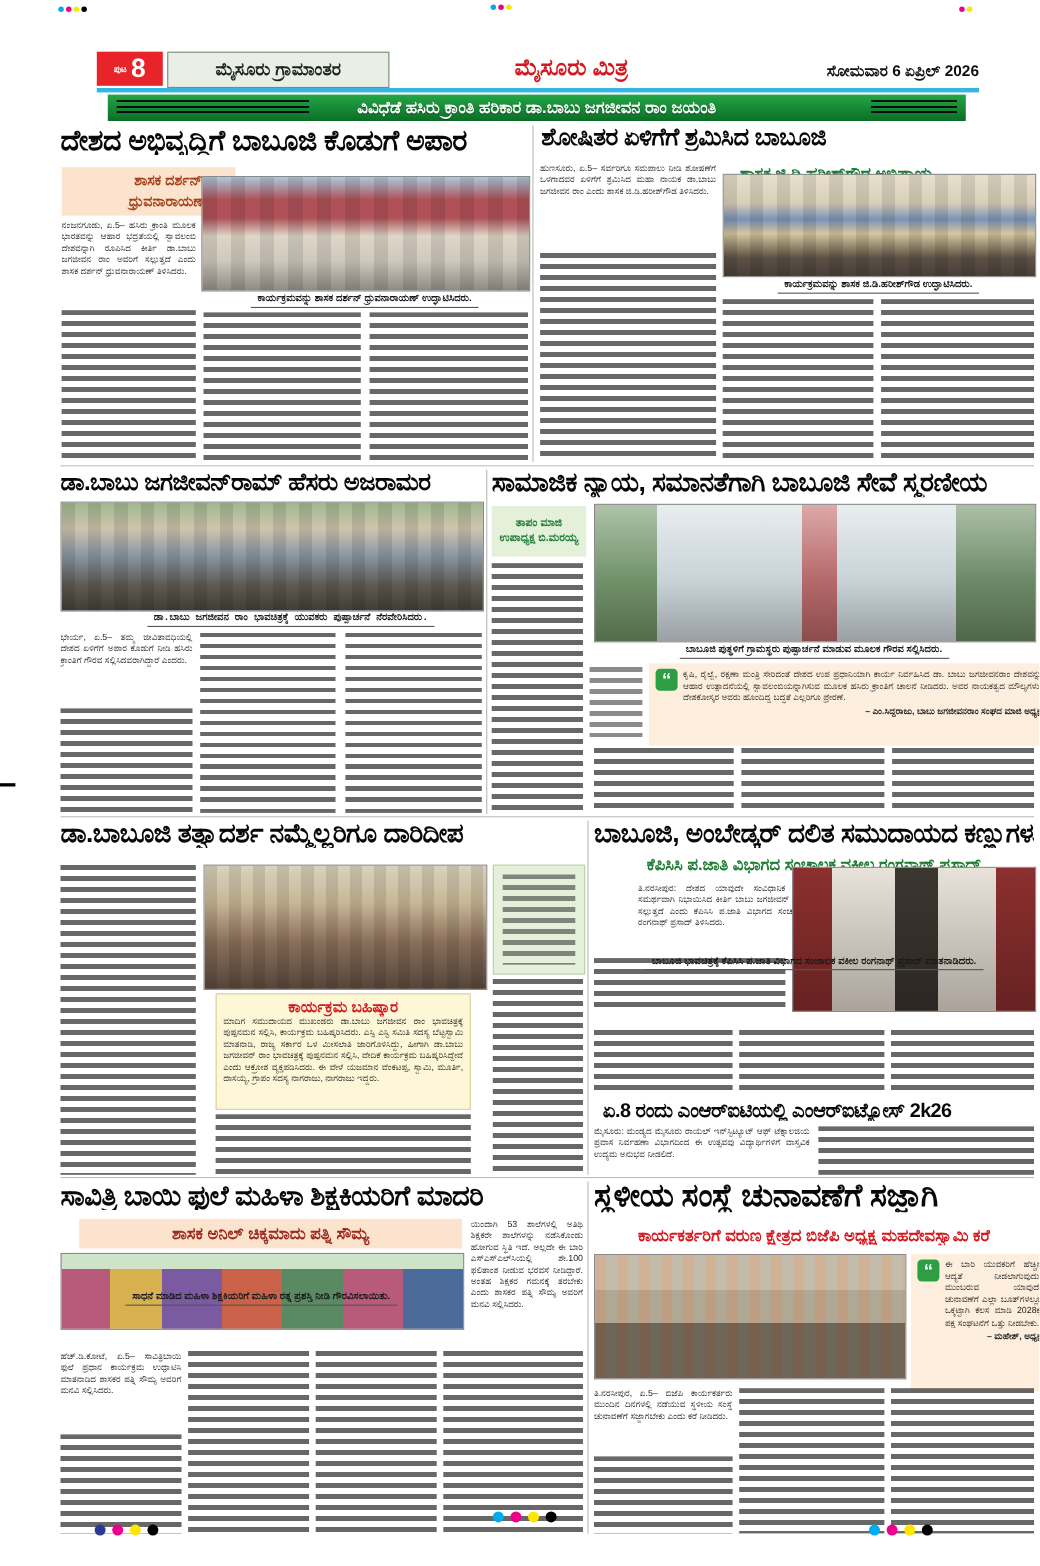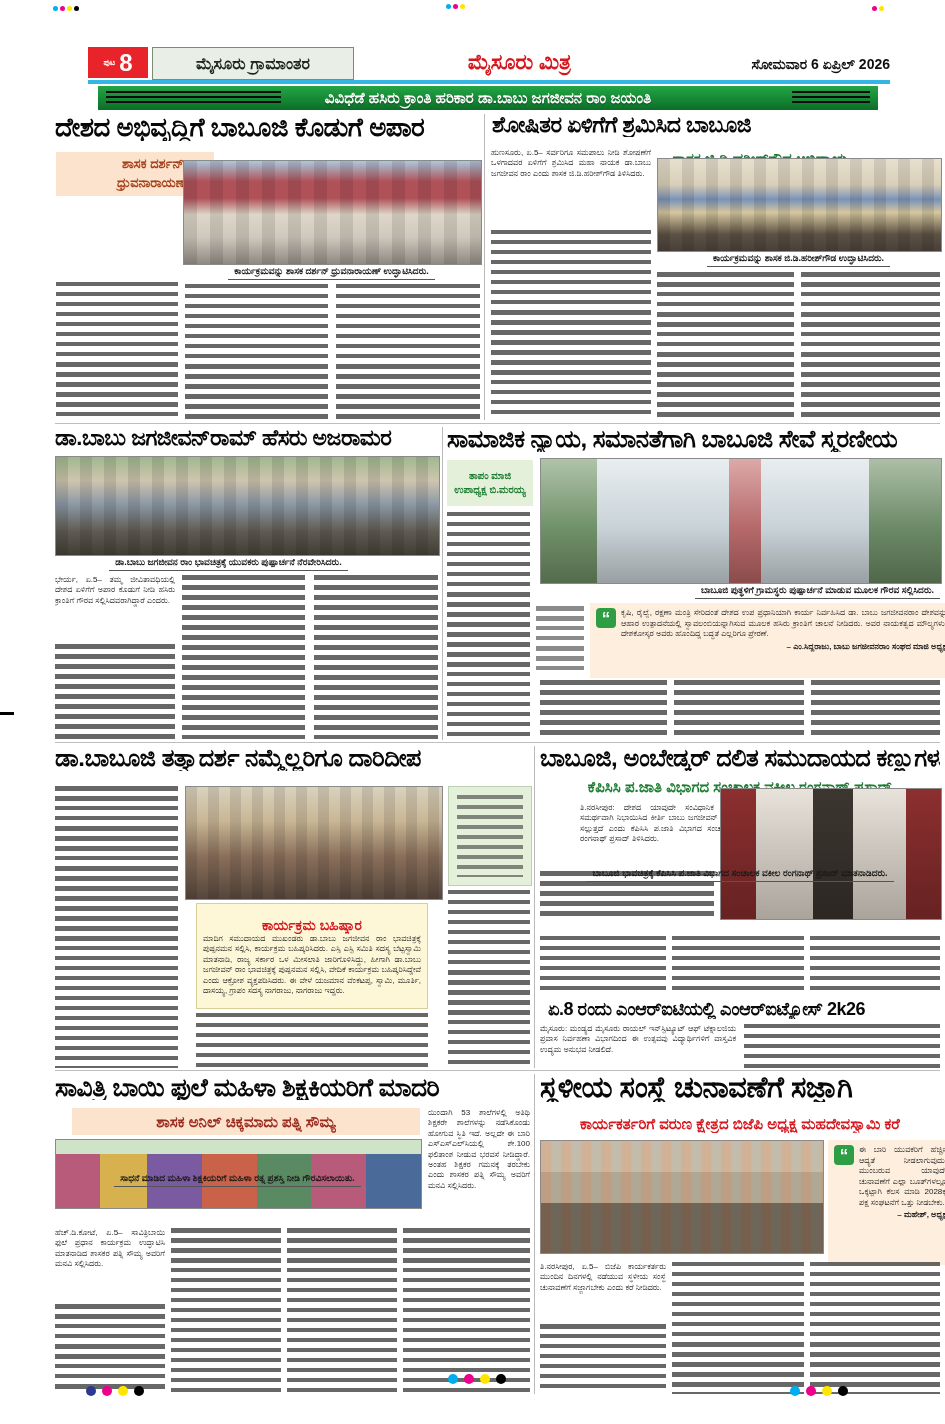--- a/index.html
+++ b/index.html
@@ -72,20 +72,21 @@
 
   <div class="hl s" style="left:55px;top:114px;width:428px;font-size:26px;">ದೇಶದ ಅಭಿವೃದ್ಧಿಗೆ ಬಾಬೂಜಿ ಕೊಡುಗೆ ಅಪಾರ</div>
   <div class="hl s" style="left:492px;top:114px;width:448px;font-size:22px;">ಶೋಷಿತರ ಏಳಿಗೆಗೆ ಶ್ರಮಿಸಿದ ಬಾಬೂಜಿ</div>
   <div class="subgreen s" style="left:640px;top:150px;width:240px;">ಶಾಸಕ ಜಿ.ಡಿ.ಹರೀಶ್‌ಗೌಡ ಅಭಿಪ್ರಾಯ</div>
   <div class="vr s" style="left:484px;top:114px;height:306px;"></div>
 
   <div class="bylinebox s" style="left:56px;top:152px;width:122px;height:44px;padding-left:36px;">
     <span class="bl">ಶಾಸಕ ದರ್ಶನ್</span>
     <span class="bl">ಧ್ರುವನಾರಾಯಣ್</span>
   </div>
+  <div class="lead s" style="left:56px;top:200px;width:122px;height:78px;">ನಂಜನಗೂಡು, ಏ.5– ಹಸಿರು ಕ್ರಾಂತಿ ಮೂಲಕ ಭಾರತವನ್ನು ಆಹಾರ ಭದ್ರತೆಯಲ್ಲಿ ಸ್ವಾವಲಂಬಿ ದೇಶವನ್ನಾಗಿ ರೂಪಿಸಿದ ಕೀರ್ತಿ ಡಾ.ಬಾಬು ಜಗಜೀವನ ರಾಂ ಅವರಿಗೆ ಸಲ್ಲುತ್ತದೆ ಎಂದು ಶಾಸಕ ದರ್ಶನ್ ಧ್ರುವನಾರಾಯಣ್ ತಿಳಿಸಿದರು.</div>
   <div class="ft s" style="left:56px;top:282px;width:122px;height:138px;"></div>
 
   <div class="photo s" style="left:183px;top:160px;width:297px;height:103px;background:linear-gradient(180deg,#aac9dd 0%,#b05158 20%,#b05158 36%,#ded6c8 52%,#cfc9bd 74%,#8e8a82 100%),repeating-linear-gradient(90deg,rgba(0,0,0,.10) 0 13px,rgba(255,255,255,.08) 13px 26px);background-blend-mode:multiply;"></div>
   <div class="capwrap s" style="left:183px;top:266px;width:297px;">
     <span class="cap">ಕಾರ್ಯಕ್ರಮವನ್ನು ಶಾಸಕ ದರ್ಶನ್ ಧ್ರುವನಾರಾಯಣ್ ಉದ್ಘಾಟಿಸಿದರು.</span>
   </div>
   <div class="ft s" style="left:185px;top:284px;width:143px;height:136px;"></div>
   <div class="ft s" style="left:336px;top:284px;width:144px;height:136px;"></div>
 
   <div class="lead s" style="left:491px;top:148px;width:160px;height:76px;">ಹುಣಸೂರು, ಏ.5– ಸರ್ವರಿಗೂ ಸಮಪಾಲು ನೀಡಿ ಶೋಷಣೆಗೆ ಒಳಗಾದವರ ಏಳಿಗೆಗೆ ಶ್ರಮಿಸಿದ ಮಹಾ ನಾಯಕ ಡಾ.ಬಾಬು ಜಗಜೀವನ ರಾಂ ಎಂದು ಶಾಸಕ ಜಿ.ಡಿ.ಹರೀಶ್‌ಗೌಡ ತಿಳಿಸಿದರು.</div>
@@ -98,36 +99,36 @@
   <div class="ft s" style="left:657px;top:272px;width:137px;height:148px;"></div>
   <div class="ft s" style="left:801px;top:272px;width:139px;height:148px;"></div>
 
   <div class="hrule s" style="left:55px;top:423px;width:885px;"></div>
 
   <div class="hl s" style="left:55px;top:427px;width:383px;font-size:22px;">ಡಾ.ಬಾಬು ಜಗಜೀವನ್‌ರಾಮ್ ಹೆಸರು ಅಜರಾಮರ</div>
   <div class="hl s" style="left:447px;top:427px;width:493px;font-size:24px;">ಸಾಮಾಜಿಕ ನ್ಯಾಯ, ಸಮಾನತೆಗಾಗಿ ಬಾಬೂಜಿ ಸೇವೆ ಸ್ಮರಣೀಯ</div>
   <div class="vr s" style="left:442px;top:427px;height:313px;"></div>
 
   <div class="photo s" style="left:55px;top:456px;width:383px;height:98px;background:linear-gradient(180deg,#9fb98f 0%,#cfc5ae 24%,#8d99a6 48%,#5f5b52 76%,#403d36 100%),repeating-linear-gradient(90deg,rgba(0,0,0,.10) 0 12px,rgba(255,255,255,.07) 12px 24px);background-blend-mode:multiply;"></div>
-  <div class="capwrap s" style="left:37px;top:557px;width:383px;">
+  <div class="capwrap s" style="left:73px;top:557px;width:383px;font-family:Liberation Mono, monospace;">
     <span class="cap">ಡಾ.ಬಾಬು ಜಗಜೀವನ ರಾಂ ಭಾವಚಿತ್ರಕ್ಕೆ ಯುವಕರು ಪುಷ್ಪಾರ್ಚನೆ ನೆರವೇರಿಸಿದರು.</span>
   </div>
   <div class="lead s" style="left:55px;top:575px;width:120px;height:64px;">ಭೇರ್ಯ, ಏ.5– ತಮ್ಮ ಜೀವಿತಾವಧಿಯಲ್ಲಿ ದೇಶದ ಏಳಿಗೆಗೆ ಅಪಾರ ಕೊಡುಗೆ ನೀಡಿ ಹಸಿರು ಕ್ರಾಂತಿಗೆ ಗೌರವ ಸಲ್ಲಿಸಿದವರಾಗಿದ್ದಾರೆ ಎಂದರು.</div>
   <div class="ft s" style="left:55px;top:644px;width:120px;height:95px;"></div>
   <div class="ft s" style="left:182px;top:575px;width:123px;height:164px;"></div>
   <div class="ft s" style="left:314px;top:575px;width:124px;height:164px;"></div>
 
   <div class="bylinebox green s" style="left:447px;top:460px;width:86px;height:46px;">
     <span class="bl">ತಾಪಂ ಮಾಜಿ</span>
     <span class="bl">ಉಪಾಧ್ಯಕ್ಷ ಬಿ.ಮರಯ್ಯ</span>
   </div>
   <div class="ft s" style="left:447px;top:512px;width:83px;height:227px;"></div>
 
   <div class="photo s" style="left:540px;top:458px;width:400px;height:124px;background:linear-gradient(180deg,rgba(255,255,255,.55) 0%,rgba(190,200,205,.3) 55%,rgba(90,90,90,.45) 100%),linear-gradient(90deg,#4e7a3f 0 14%,#cdd8dd 14% 47%,#b34040 47% 55%,#cdd8dd 55% 82%,#49703c 82% 100%);"></div>
-  <div class="capwrap s" style="left:540px;top:585px;width:400px;justify-content:flex-end;">
+  <div class="capwrap s" style="left:540px;top:585px;width:400px;">
     <span class="cap">ಬಾಬೂಜಿ ಪುತ್ಥಳಿಗೆ ಗ್ರಾಮಸ್ಥರು ಪುಷ್ಪಾರ್ಚನೆ ಮಾಡುವ ಮೂಲಕ ಗೌರವ ಸಲ್ಲಿಸಿದರು.</span>
   </div>
   <div class="ft lt s" style="left:536px;top:606px;width:48px;height:64px;"></div>
 
   <div class="qbox s" style="left:590px;top:603px;width:350px;height:66px;">
     <div class="qicon">“</div>
     <div class="qtext" style="margin-left:24px;">ಕೃಷಿ, ರೈಲ್ವೆ, ರಕ್ಷಣಾ ಮಂತ್ರಿ ಸೇರಿದಂತೆ ದೇಶದ ಉಪ ಪ್ರಧಾನಿಯಾಗಿ ಕಾರ್ಯ ನಿರ್ವಹಿಸಿದ ಡಾ. ಬಾಬು ಜಗಜೀವನರಾಂ ದೇಶವನ್ನು ಆಹಾರ ಉತ್ಪಾದನೆಯಲ್ಲಿ ಸ್ವಾವಲಂಬಿಯನ್ನಾಗಿಸುವ ಮೂಲಕ ಹಸಿರು ಕ್ರಾಂತಿಗೆ ಚಾಲನೆ ನೀಡಿದರು. ಅವರ ನಾಯಕತ್ವದ ಮೌಲ್ಯಗಳು, ದೇಶಕೋಸ್ಕರ ಅವರು ಹೊಂದಿದ್ದ ಬದ್ಧತೆ ಎಲ್ಲರಿಗೂ ಪ್ರೇರಣೆ.</div>
     <div class="qattr">– ಎಂ.ಸಿದ್ದರಾಜು, ಬಾಬು ಜಗಜೀವನರಾಂ ಸಂಘದ ಮಾಜಿ ಅಧ್ಯಕ್ಷ</div>
   </div>
   <div class="ft s" style="left:540px;top:680px;width:127px;height:60px;"></div>
@@ -141,21 +142,21 @@
   <div class="subgreen s" style="left:540px;top:778px;width:400px;">ಕೆಪಿಸಿಸಿ ಪ.ಜಾತಿ ವಿಭಾಗದ ಸಂಚಾಲಕ ವಕೀಲ ರಂಗನಾಥ್ ಪ್ರಸಾದ್</div>
   <div class="vr s" style="left:534px;top:746px;height:322px;"></div>
 
   <div class="ft s" style="left:55px;top:786px;width:123px;height:282px;"></div>
   <div class="photo s" style="left:185px;top:786px;width:256px;height:112px;background:linear-gradient(180deg,#d9d2bd 0%,#c9b796 30%,#8a6f5b 62%,#54453a 100%),repeating-linear-gradient(90deg,rgba(0,0,0,.10) 0 11px,rgba(255,255,255,.07) 11px 22px);background-blend-mode:multiply;"></div>
   <div class="s" style="left:448px;top:786px;width:82px;height:98px;background:#e4f0da;border:1px solid #bccfae;">
     <div class="ft lt s" style="left:8px;top:8px;width:66px;height:82px;"></div>
   </div>
   <div class="ft s" style="left:448px;top:890px;width:82px;height:178px;"></div>
 
-  <div class="yellowbox s" style="left:196px;top:903px;width:232px;height:106px;padding:13px 6px;box-sizing:border-box;">
+  <div class="yellowbox s" style="left:196px;top:903px;width:232px;height:106px;padding:3px 6px;box-sizing:border-box;">
     <div class="boxtitle">ಕಾರ್ಯಕ್ರಮ ಬಹಿಷ್ಕಾರ</div>
     <div class="lead" style="height:80px;">ಮಾದಿಗ ಸಮುದಾಯದ ಮುಖಂಡರು ಡಾ.ಬಾಬು ಜಗಜೀವನ ರಾಂ ಭಾವಚಿತ್ರಕ್ಕೆ ಪುಷ್ಪನಮನ ಸಲ್ಲಿಸಿ, ಕಾರ್ಯಕ್ರಮ ಬಹಿಷ್ಕರಿಸಿದರು. ಎಸ್ಸಿ ಎಸ್ಟಿ ಸಮಿತಿ ಸದಸ್ಯ ಬೆಟ್ಟಸ್ವಾಮಿ ಮಾತನಾಡಿ, ರಾಜ್ಯ ಸರ್ಕಾರ ಒಳ ಮೀಸಲಾತಿ ಜಾರಿಗೊಳಿಸಿದ್ದು, ಹೀಗಾಗಿ ಡಾ.ಬಾಬು ಜಗಜೀವನ್ ರಾಂ ಭಾವಚಿತ್ರಕ್ಕೆ ಪುಷ್ಪನಮನ ಸಲ್ಲಿಸಿ, ವೇದಿಕೆ ಕಾರ್ಯಕ್ರಮ ಬಹಿಷ್ಕರಿಸಿದ್ದೇವೆ ಎಂದು ಆಕ್ರೋಶ ವ್ಯಕ್ತಪಡಿಸಿದರು. ಈ ವೇಳೆ ಯಜಮಾನ ವೆಂಕಟಪ್ಪ, ಸ್ವಾಮಿ, ಮೂರ್ತಿ, ದಾಸಯ್ಯ, ಗ್ರಾಪಂ ಸದಸ್ಯ ನಾಗರಾಜು, ನಾಗರಾಜು ಇದ್ದರು.</div>
   </div>
   <div class="ft s" style="left:196px;top:1013px;width:232px;height:55px;"></div>
 
   <div class="lead s" style="left:536px;top:803px;width:174px;height:64px;margin-left:44px;">ತಿ.ನರಸೀಪುರ: ದೇಶದ ಯಾವುದೇ ಸಂವಿಧಾನಿಕ ಹುದ್ದೆಗಳನ್ನು ಸಮರ್ಥವಾಗಿ ನಿಭಾಯಿಸಿದ ಕೀರ್ತಿ ಬಾಬು ಜಗಜೀವನ್ ರಾಂ ಅವರಿಗೆ ಸಲ್ಲುತ್ತದೆ ಎಂದು ಕೆಪಿಸಿಸಿ ಪ.ಜಾತಿ ವಿಭಾಗದ ಸಂಚಾಲಕ ವಕೀಲ ರಂಗನಾಥ್ ಪ್ರಸಾದ್ ತಿಳಿಸಿದರು.</div>
   <div class="ft s" style="left:540px;top:871px;width:174px;height:46px;"></div>
   <div class="photo s" style="left:720px;top:788px;width:220px;height:130px;background:linear-gradient(90deg,#8c2f2f 0 16%,#e8e3da 16% 42%,#3c3630 42% 60%,#e8e3da 60% 84%,#8c2f2f 84% 100%),linear-gradient(180deg,rgba(255,255,255,.25),rgba(60,50,45,.35));background-blend-mode:multiply;"></div>
   <div class="capwrap s" style="left:540px;top:868px;width:400px;">
     <span class="cap">ಬಾಬೂಜಿ ಭಾವಚಿತ್ರಕ್ಕೆ ಕೆಪಿಸಿಸಿ ಪ.ಜಾತಿ ವಿಭಾಗದ ಸಂಚಾಲಕ ವಕೀಲ ರಂಗನಾಥ್ ಪ್ರಸಾದ್ ಮಾತನಾಡಿದರು.</span>

